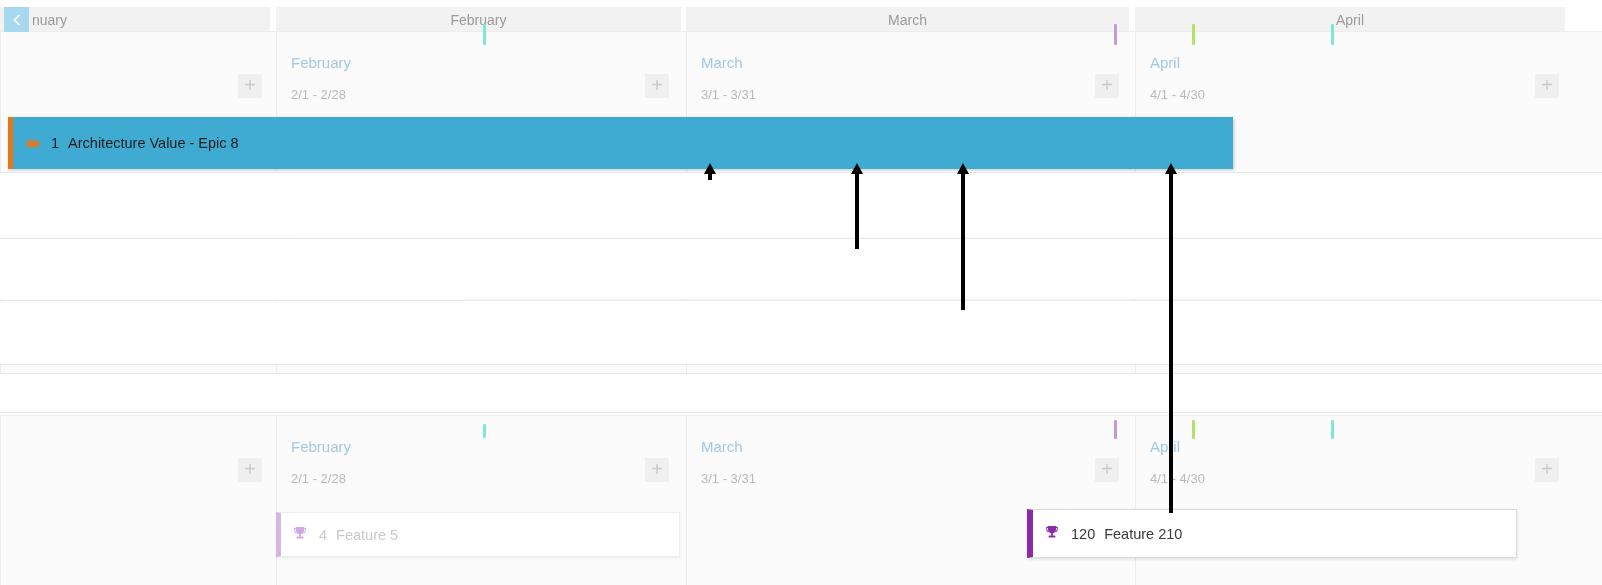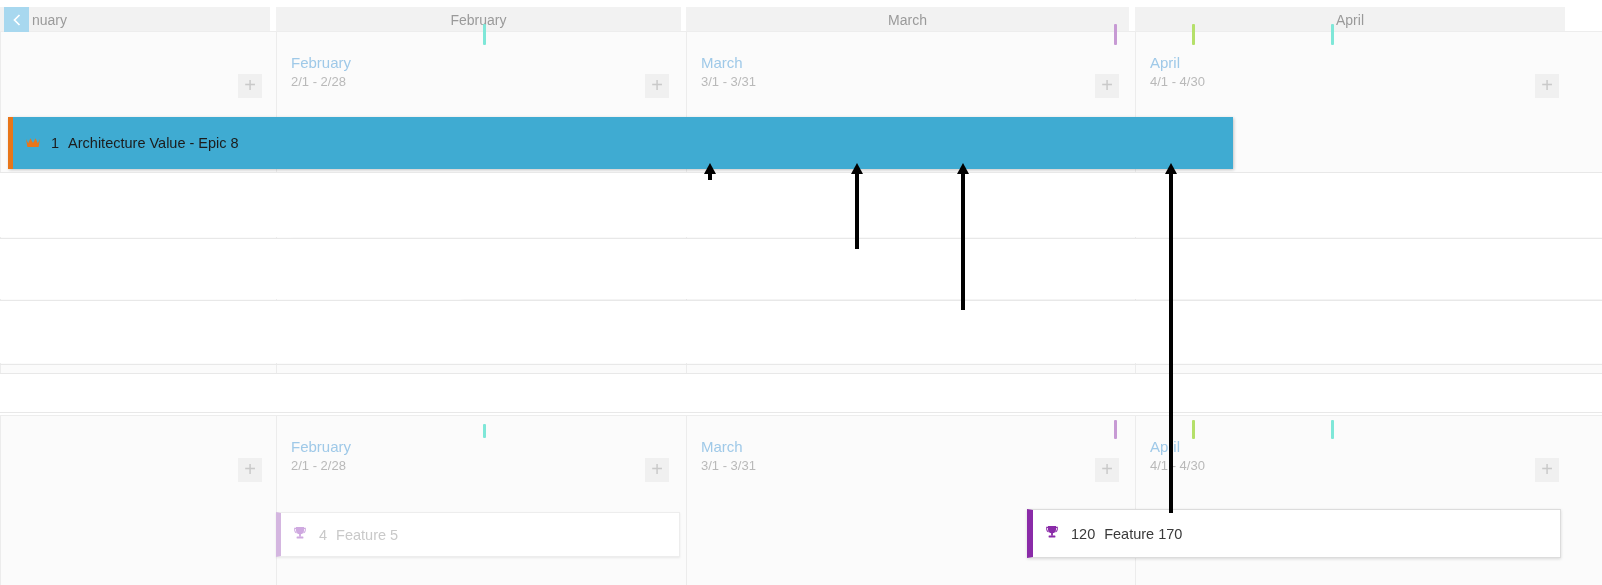--- a/index.html
+++ b/index.html
@@ -57,21 +57,21 @@
   .col{
     position:absolute;top:0;bottom:0;
     border-left:1px solid #ececec;
     box-sizing:border-box;
   }
   .colhead{position:absolute;top:22px;left:14px;}
   .colhead .mname{
     font-size:15px;color:#9fc9e8;line-height:18px;
   }
   .colhead .mrange{
-    font-size:13px;color:#b9b9b9;line-height:18px;margin-top:1px;
+    font-size:13px;color:#b9b9b9;line-height:18px;margin-top:14px;
   }
   .plusbtn{
     position:absolute;top:42px;width:24px;height:24px;
     background:#f0f0f0;
     color:#c9c9c9;
     font-size:20px;line-height:22px;text-align:center;
     cursor:pointer;
     user-select:none;
   }
 
@@ -271,30 +271,30 @@
         <span class="ico"><svg width="14" height="15" viewBox="0 0 14 15">
             <path d="M3 1 h8 v3.2 a4 4 0 0 1 -8 0 Z" fill="currentColor"></path>
             <path d="M1.2 1.8 h1.9 v1.2 h-0.9 v1.6 a2 2 0 0 0 1.4 1.7 l-0.35 1.1 A3.2 3.2 0 0 1 1.2 4.6 Z" fill="currentColor"></path>
             <path d="M12.8 1.8 h-1.9 v1.2 h0.9 v1.6 a2 2 0 0 1 -1.4 1.7 l0.35 1.1 A3.2 3.2 0 0 0 12.8 4.6 Z" fill="currentColor"></path>
             <rect x="6.1" y="7.6" width="1.8" height="3.1" fill="currentColor"></rect>
             <rect x="3.6" y="10.6" width="6.8" height="1.9" rx="0.4" fill="currentColor"></rect>
           </svg></span>
         <span class="num">4</span>
         <span>Feature 5</span>
       </div>
-      <div class="item feature-strong" style="left: 1027px; top: 509px; width: 534px; height: 49px;">
+      <div class="item feature-strong" style="left: 1027px; top: 509px; width: 490px; height: 49px;">
         <span class="ico"><svg width="14" height="15" viewBox="0 0 14 15">
             <path d="M3 1 h8 v3.2 a4 4 0 0 1 -8 0 Z" fill="currentColor"></path>
             <path d="M1.2 1.8 h1.9 v1.2 h-0.9 v1.6 a2 2 0 0 0 1.4 1.7 l-0.35 1.1 A3.2 3.2 0 0 1 1.2 4.6 Z" fill="currentColor"></path>
             <path d="M12.8 1.8 h-1.9 v1.2 h0.9 v1.6 a2 2 0 0 1 -1.4 1.7 l0.35 1.1 A3.2 3.2 0 0 0 12.8 4.6 Z" fill="currentColor"></path>
             <rect x="6.1" y="7.6" width="1.8" height="3.1" fill="currentColor"></rect>
             <rect x="3.6" y="10.6" width="6.8" height="1.9" rx="0.4" fill="currentColor"></rect>
           </svg></span>
         <span class="num">120</span>
-        <span>Feature 170</span>
+        <span>Feature 210</span>
       </div>
     </div>
 
   <svg class="arrowlayer" id="arrow-layer">
       <g>
         <line x1="710" x2="710" y1="180" y2="172" stroke="#000000" stroke-width="4"></line>
         <polygon points="704,174 716,174 710,163" fill="#000000"></polygon>
       </g>
       <g>
         <line x1="857" x2="857" y1="249" y2="172" stroke="#000000" stroke-width="4"></line>

